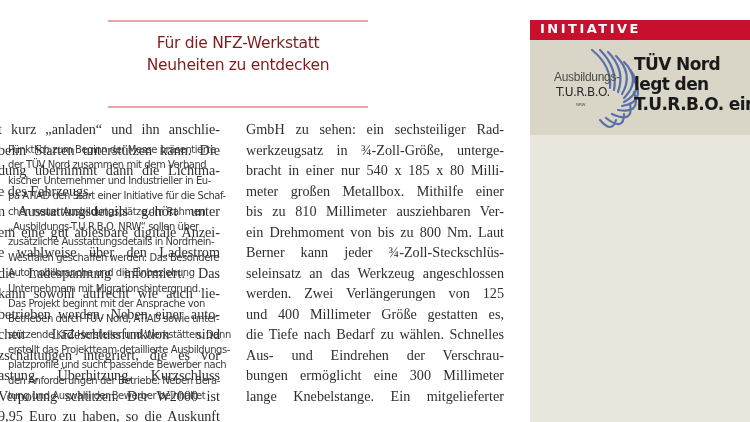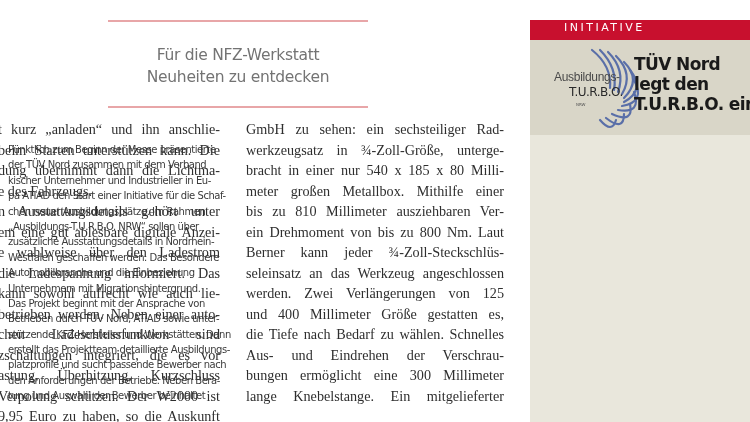--- a/index.html
+++ b/index.html
@@ -12,21 +12,21 @@
   }
   .pull-quote .rule {
     position: absolute; left: 0; width: 260px; height: 2px; background: #e8a6a8;
   }
   .pull-quote .rule.top { top: 2px; }
   .pull-quote .rule.bottom { top: 88px; }
   .pull-quote .text {
     position: absolute; left: 0; top: 14px; width: 260px;
     text-align: center;
     font-family: "DejaVu Sans", sans-serif; font-size: 15.5px; line-height: 22px;
-    color: #737373; letter-spacing: -0.3px; margin-top: 12px;
+    color: #7f1d1d; letter-spacing: -0.3px;
   }
   .pull-quote .text div { white-space: nowrap; }
 
   .col {
     position: absolute; top: 119px;
     font-family: "Liberation Serif", serif; font-size: 14.2px; line-height: 20.5px;
     color: #2e2e2e;
   }
   .col .line { white-space: nowrap; height: 20.5px; }
   .col.left { left: -2px; width: 222px; }
@@ -36,40 +36,39 @@
   .sidebar-box {
     position: absolute; left: 530px; top: 20px; width: 230px; height: 410px;
     background: #e9e7dc;
   }
   .sidebar-box .header-bar {
     position: absolute; left: 0; top: 0; width: 230px; height: 20px;
     background: #c8102e;
   }
   .sidebar-box .header-label {
     position: absolute; left: 10px; top: 1px;
-    font-family: "DejaVu Sans", sans-serif; font-weight: normal; font-size: 11px;
-    color: #ffffff; letter-spacing: 2.5px; margin-left: 24px;
+    font-family: "DejaVu Sans", sans-serif; font-weight: bold; font-size: 13px;
+    color: #ffffff; letter-spacing: 2.5px;
   }
   .sidebar-box .teaser {
     position: absolute; left: 0; top: 20px; width: 230px; height: 95px;
     background: #d9d6c8;
   }
   .logo {
     position: absolute; left: 12px; top: 8px; width: 100px; height: 80px;
   }
   .logo .l1 {
     position: absolute; left: 12px; top: 22px;
     font-family: Liberation Sans, sans-serif; font-size: 12px; color: #4a4a4a;
     letter-spacing: -0.3px;
   }
   .logo .l2 {
     position: absolute; left: 14px; top: 37px;
     font-family: "DejaVu Sans", sans-serif; font-size: 12px; color: #2a2a2a;
     letter-spacing: -0.5px;
-    margin-left: 13px;
   }
   .logo .l3 {
     position: absolute; left: 34px; top: 54px;
     font-family: "DejaVu Sans", sans-serif; font-size: 4px; color: #555;
   }
   .logo svg { position: absolute; left: 40px; top: -2px; }
   .teaser-title {
     position: absolute; left: 104px; top: 14px;
     font-family: "DejaVu Sans", sans-serif; font-weight: bold; font-size: 17px;
     line-height: 20px; color: #1a1a1a; letter-spacing: -0.6px; white-space: nowrap;

